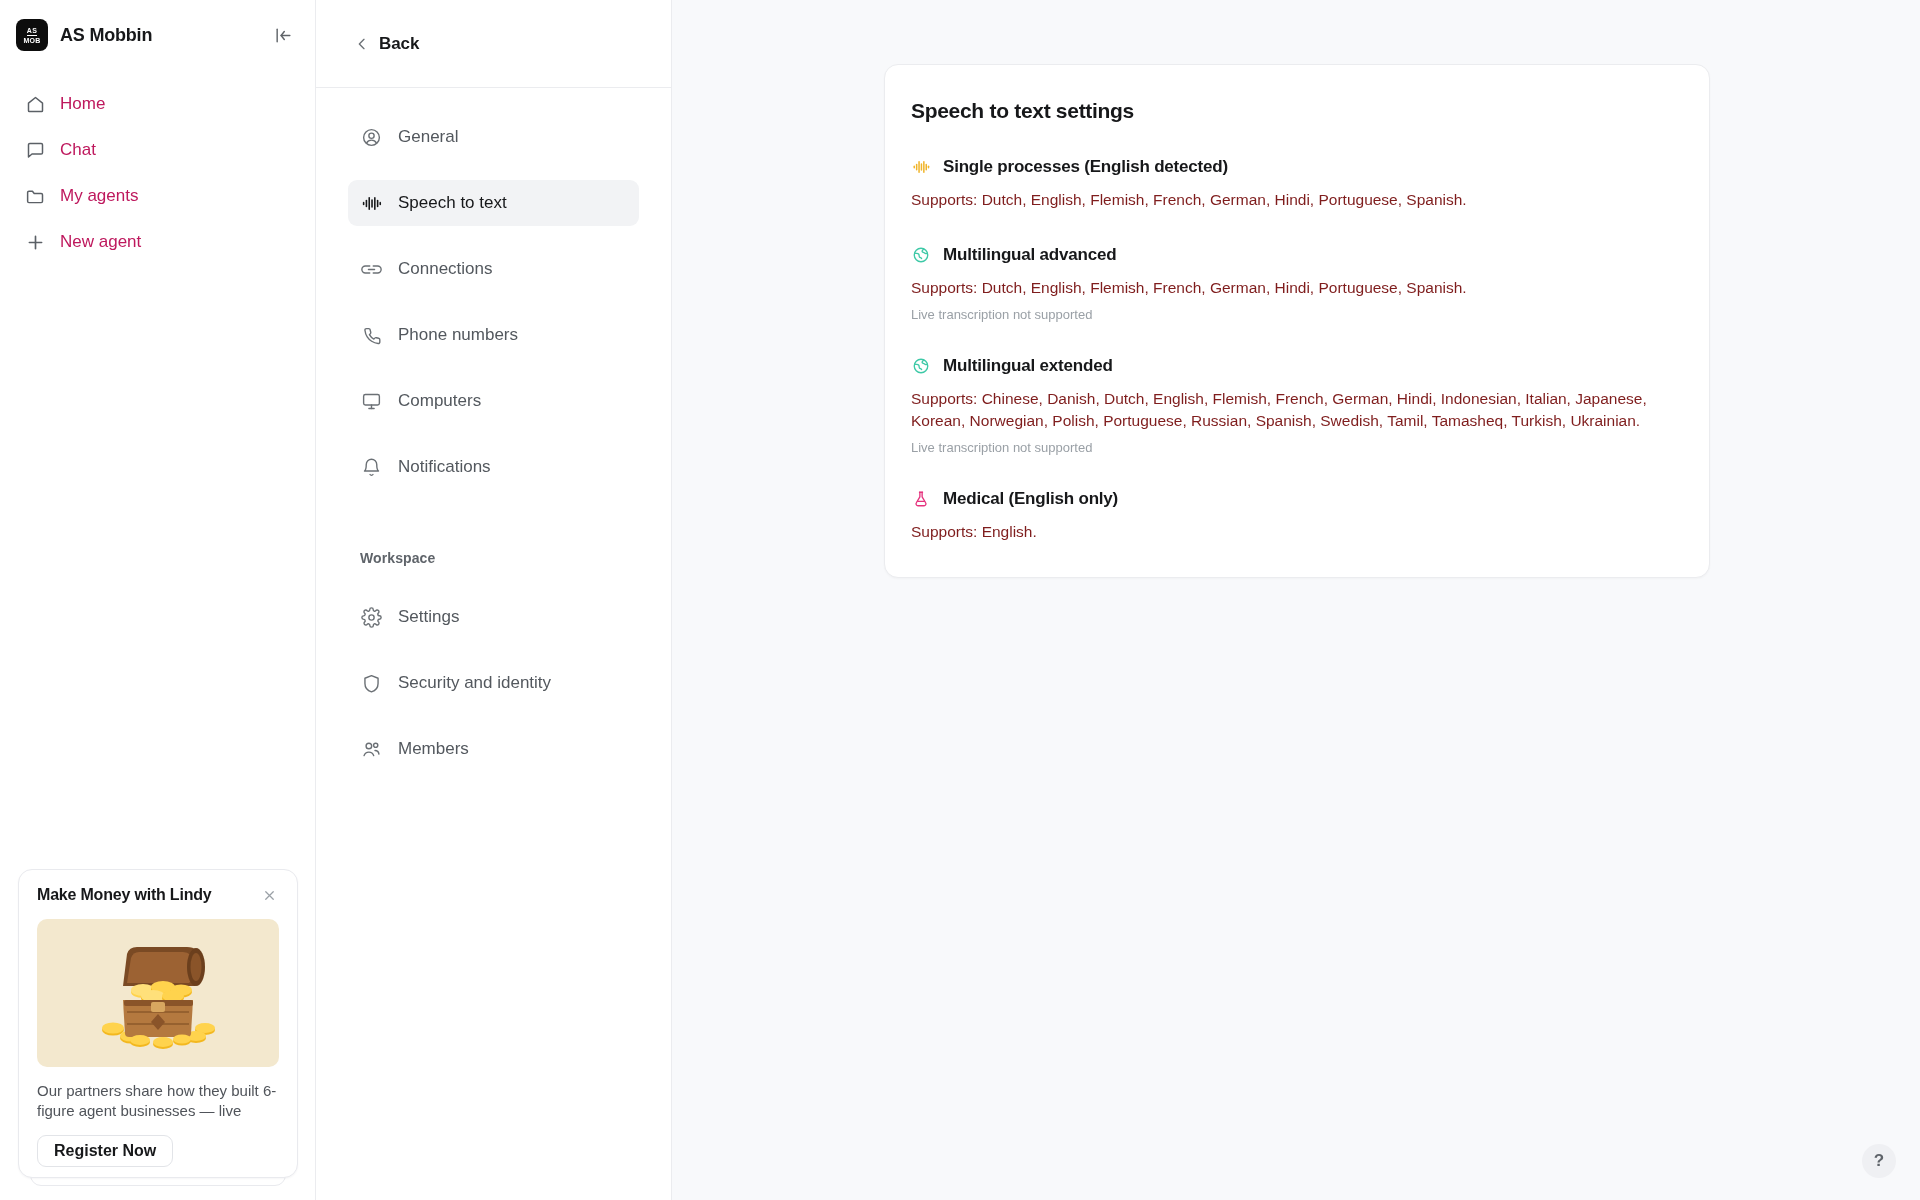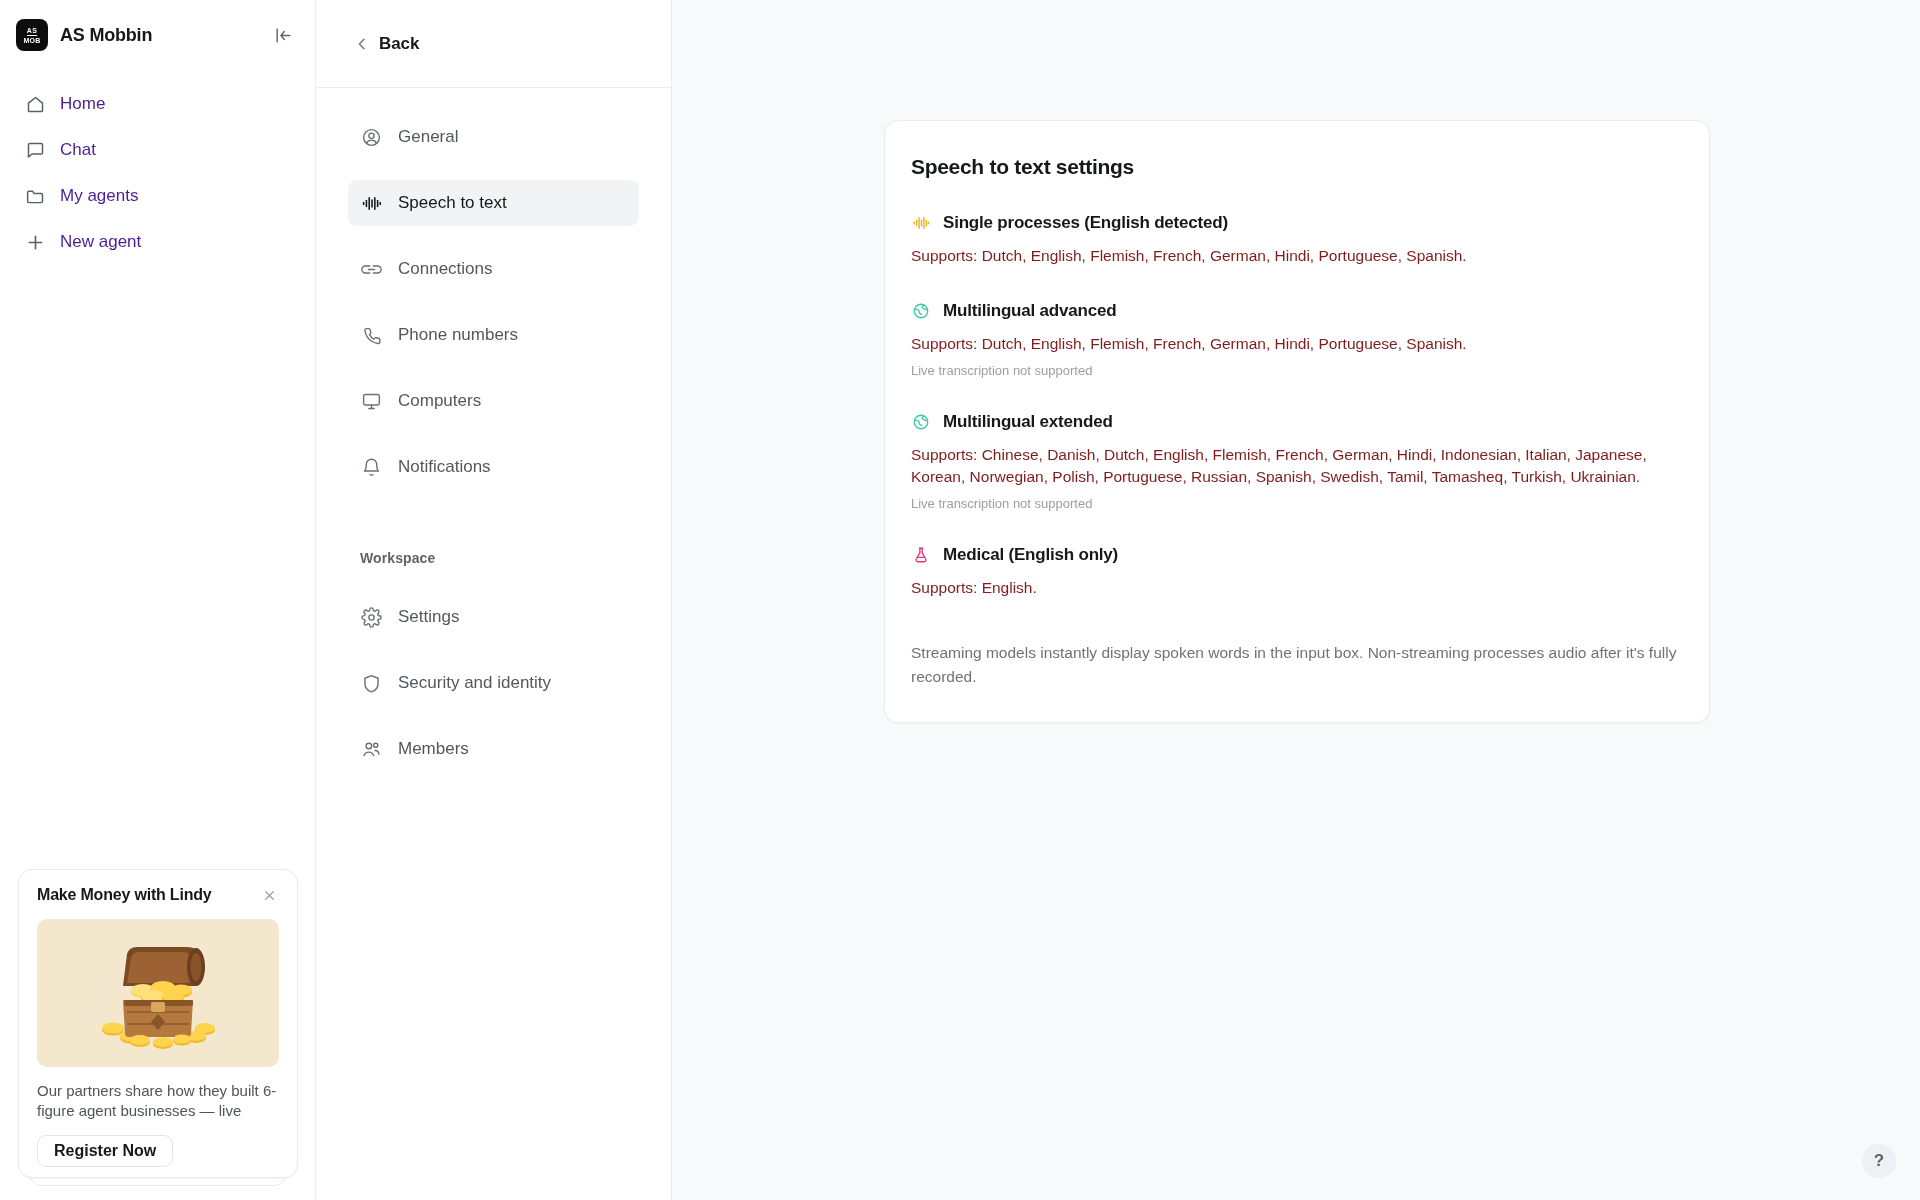--- a/index.html
+++ b/index.html
@@ -50,21 +50,21 @@
   .collapse-btn {
     width: 28px; height: 28px;
     display: flex; align-items: center; justify-content: center;
     cursor: pointer; border-radius: 6px; color: #5f6368;
   }
 
   .sb-nav { padding: 12px 14px 0 14px; display: flex; flex-direction: column; gap: 2px; }
   .nav-item {
     display: flex; align-items: center; gap: 14px;
     height: 44px; padding: 0 10px; border-radius: 9px;
-    cursor: pointer; color: #4c1d95;
+    cursor: pointer; color: #be185d;
     font-size: 17px;
   }
   .nav-ico { width: 22px; height: 22px; display:flex; align-items:center; justify-content:center; flex:0 0 22px; color:#5b6066; }
 
   
   .promo-wrap { position: absolute; left: 0; bottom: 0; width: 316px; padding: 0 18px 22px 18px; }
   .promo-stack {
     position: relative;
   }
   .promo-ghost {
@@ -129,21 +129,21 @@
   .set-group-label {
     margin: 40px 0 8px 12px;
     font-size: 14px; font-weight: 700; color: #5f646a; letter-spacing: .1px;
   }
 
   
   .main {
     flex: 1; background: #f8f9fb;
     position: relative; overflow: hidden;
   }
-  .main-scroll { padding: 120px 0 0 0; height: 1152px; }
+  .main-scroll { padding: 64px 0 0 0; height: 1152px; }
   .card {
     width: 826px; margin-left: 212px;
     background:#ffffff; border:1px solid #ebecef; border-radius: 14px;
     padding: 34px 26px 34px 26px;
     box-shadow: 0 1px 2px rgba(16,24,40,.03);
   }
   .card-title { font-size: 21px; font-weight: 700; color:#17181a; letter-spacing:-.3px; }
 
   .opt { margin-top: 34px; }
   .opt-head { display:flex; align-items:center; gap:12px; }
@@ -468,21 +468,20 @@
                 <path d="M10 3h4"></path>
                   <path d="M10.5 3v6.2L5.8 17a2.6 2.6 0 0 0 2.2 4h8a2.6 2.6 0 0 0 2.2-4l-4.7-7.8V3"></path>
                 <path d="M7.6 15.2h8.8"></path>
               </svg>
             </span>
             <span class="opt-name">Medical (English only)</span>
           </div>
           <div class="opt-sup">Supports: English.</div>
         </div>
 
-        <div class="footnote">Streaming models instantly display spoken words in the input box. Non-streaming processes audio after it's fully recorded.</div>
       </div>
     </div>
 
     <div class="help-btn">
       <span>?</span>
     </div>
   </main>
 
 </div>
 

